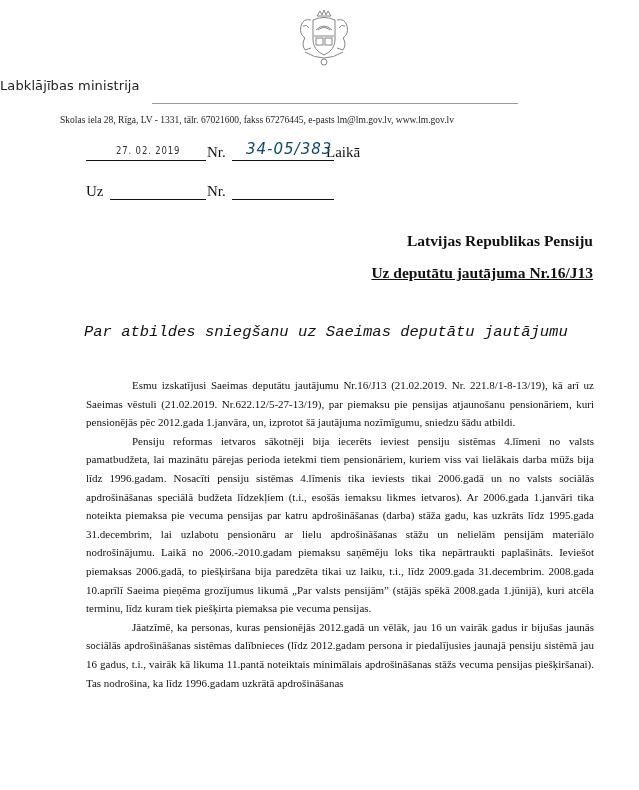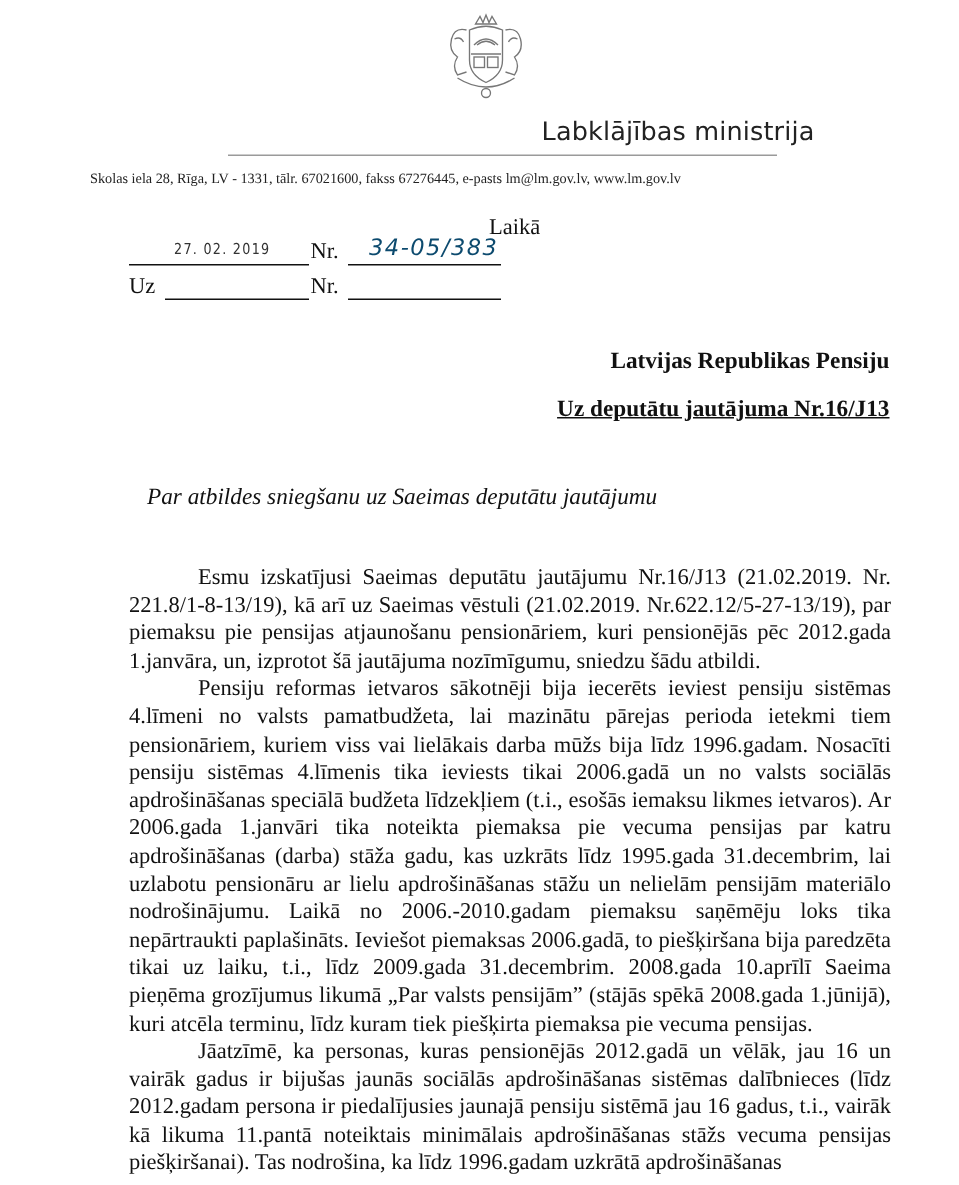--- a/index.html
+++ b/index.html
@@ -1,31 +1,31 @@
 <!DOCTYPE html>
 <html><head>
   <meta charset="utf-8">
   <style>
     html, body { margin: 0; padding: 0; background: #ffffff; }
     body { width: 639px; height: 790px; position: relative; overflow: hidden; color: #111; font-family: "Liberation Serif", serif; }
     .coat { position: absolute; left: 291px; top: 6px; width: 66px; height: 66px; }
-    .ministry { position: absolute; left: 0; width: 543px; top: 78px; text-align: right; font-family: "DejaVu Sans", sans-serif; font-size: 17px; color: #222; letter-spacing: 0.1px; }
+    .ministry { position: absolute; left: 0; width: 543px; top: 78px; text-align: left; font-family: "DejaVu Sans", sans-serif; font-size: 13px; color: #222; letter-spacing: 0.1px; }
     .rule { position: absolute; left: 152px; width: 366px; top: 103px; height: 1px; background: #9a9a9a; }
     .address { position: absolute; left: 0; width: 514px; top: 115px; text-align: center; font-size: 9.5px; color: #222; }
     .riga { position: absolute; left: 326px; top: 144px; font-size: 15px; }
-    .row1 { position: absolute; left: 86px; top: 158px; font-size: 15px; height: 22px; width: 320px; }
+    .row1 { position: absolute; left: 86px; top: 142px; font-size: 15px; height: 22px; width: 320px; }
     .row2 { position: absolute; left: 86px; top: 181px; font-size: 15px; height: 22px; width: 320px; }
     .line { position: absolute; border-bottom: 1px solid #111; height: 18px; }
     .date-hand { position: absolute; left: 30px; top: 3px; font-family: "DejaVu Sans", sans-serif; font-size: 10px; color: #333; transform: scaleX(0.85); transform-origin: left; letter-spacing: 1px; }
     .nr-hand { position: absolute; left: 160px; top: -2px; font-family: "DejaVu Sans", sans-serif; font-size: 15px; color: #0c4a6e; font-style: italic; letter-spacing: 1px; }
     .lbl { position: absolute; top: 2px; }
     .recipient { position: absolute; right: 46px; top: 232px; font-weight: bold; font-size: 15.5px; }
     .ref { position: absolute; right: 46px; top: 264px; font-weight: bold; font-size: 15.5px; text-decoration: underline; }
-    .subject { position: absolute; left: 98px; top: 323px; font-style: italic; font-size: 15.5px; }
-    .body { position: absolute; left: 86px; top: 376px; width: 508px; font-size: 15px; line-height: 18.6px; text-align: justify; }
+    .subject { position: absolute; left: 84px; top: 323px; font-style: italic; font-size: 15.5px; font-family: Liberation Mono, monospace; }
+    .body { position: absolute; left: 86px; top: 376px; width: 508px; font-size: 11px; line-height: 18.6px; text-align: justify; }
     .body p { margin: 0; text-indent: 46px; }
   </style>
 </head>
 <body>
 
 <div class="coat">
   <svg width="66" height="66" viewBox="0 0 66 66">
     <g fill="none" stroke="#777" stroke-width="0.9">
       <path d="M26 10 L29 5 L31 9 L33 4 L35 9 L37 5 L40 10 Z"></path>
       <path d="M22 14 Q33 9 44 14 L44 34 Q44 44 33 49 Q22 44 22 34 Z"></path>

